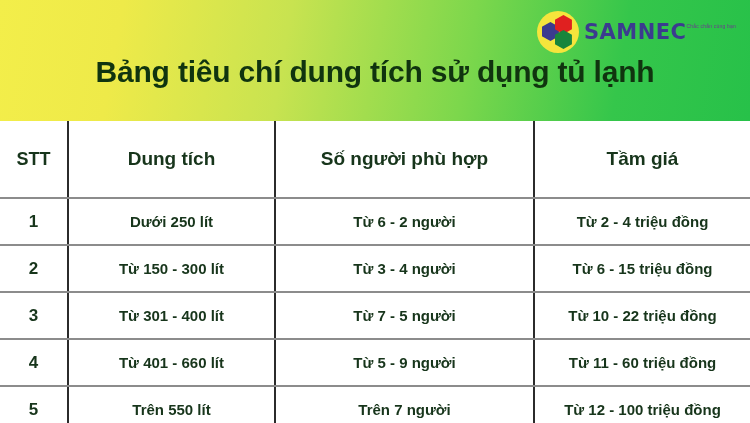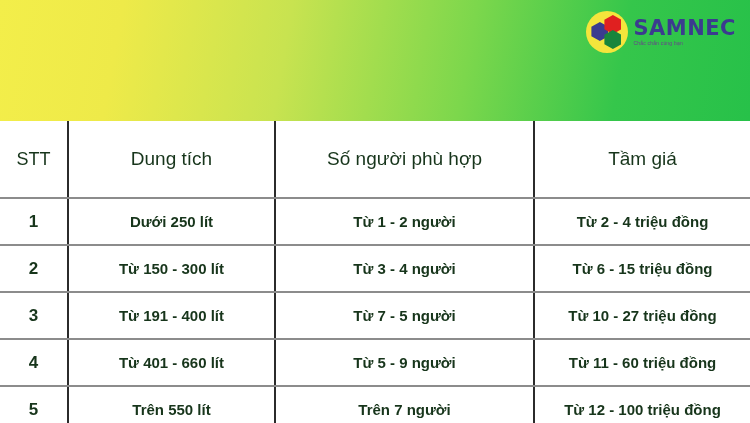--- a/index.html
+++ b/index.html
@@ -70,21 +70,21 @@
     width: 17px;
     height: 19px;
     clip-path: polygon(50% 0%, 100% 25%, 100% 75%, 50% 100%, 0% 75%, 0% 25%);
   }
   .hex-blue  { left: 5px;  top: 11px; background: #3B3B8F; }
   .hex-red   { left: 18px; top: 4px;  background: #E02020; }
   .hex-green { left: 18px; top: 19px; background: #18853C; }
 
   .logo-text {
     display: flex;
-    flex-direction: column;
+    flex-direction: row;
     justify-content: center;
     line-height: 1;
   }
   .logo-word {
     font-size: 21px;
     font-weight: bold;
     color: #3B3B8F;
     letter-spacing: 0.5px;
     font-family: "DejaVu Sans", sans-serif;
   }
@@ -123,21 +123,21 @@
     border-bottom: 2px solid #8C8C8C;
     padding: 0 4px;
     white-space: nowrap;
   }
   table.spec th:last-child,
   table.spec td:last-child { border-right: none; text-align: center; }
 
   table.spec thead th {
     height: 76px;
     font-size: 19px;
-    font-weight: normal;
+    font-weight: bold;
     margin-top: 13px;
   }
   table.spec tbody td {
     height: 45px;
     font-size: 15px;
   }
   table.spec tbody tr:last-child td {
     border-bottom: 2px solid #8C8C8C;
   }
   table.spec th.col-stt,
@@ -156,20 +156,21 @@
         <span class="hex hex-blue"></span>
         <span class="hex hex-red"></span>
         <span class="hex hex-green"></span>
       </div>
       <div class="logo-text">
         <span class="logo-word">SAMNEC</span>
         <span class="logo-tagline">Chắc chắn cùng bạn</span>
       </div>
     </div>
 
+    <div class="banner-title">Bảng tiêu chí dung tích sử dụng tủ lạnh</div>
   </div>
 
   <div class="table-wrap">
     <table class="spec">
       <colgroup>
         <col class="c1">
           <col class="c2">
           <col class="c3">
           <col class="c4">
       </colgroup>
@@ -178,34 +179,34 @@
           <th class="col-stt">STT</th>
           <th>Dung tích</th>
           <th>Số người phù hợp</th>
           <th>Tầm giá</th>
         </tr>
       </thead>
       <tbody>
         <tr>
           <td class="col-stt">1</td>
           <td>Dưới 250 lít</td>
-          <td>Từ 1 - 2 người</td>
+          <td>Từ 6 - 2 người</td>
           <td>Từ 2 - 4 triệu đồng</td>
         </tr>
         <tr>
           <td class="col-stt">2</td>
           <td>Từ 150 - 300 lít</td>
           <td>Từ 3 - 4 người</td>
           <td>Từ 6 - 15 triệu đồng</td>
         </tr>
         <tr>
           <td class="col-stt">3</td>
-          <td>Từ 191 - 400 lít</td>
+          <td>Từ 301 - 400 lít</td>
           <td>Từ 7 - 5 người</td>
-          <td>Từ 10 - 27 triệu đồng</td>
+          <td>Từ 10 - 22 triệu đồng</td>
         </tr>
         <tr>
           <td class="col-stt">4</td>
           <td>Từ 401 - 660 lít</td>
           <td>Từ 5 - 9 người</td>
           <td>Từ 11 - 60 triệu đồng</td>
         </tr>
         <tr>
           <td class="col-stt">5</td>
           <td>Trên 550 lít</td>

